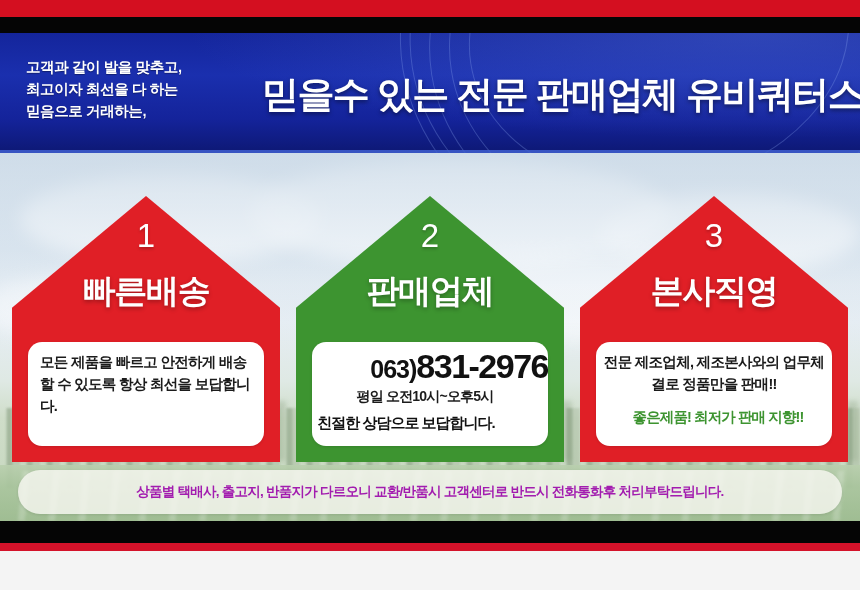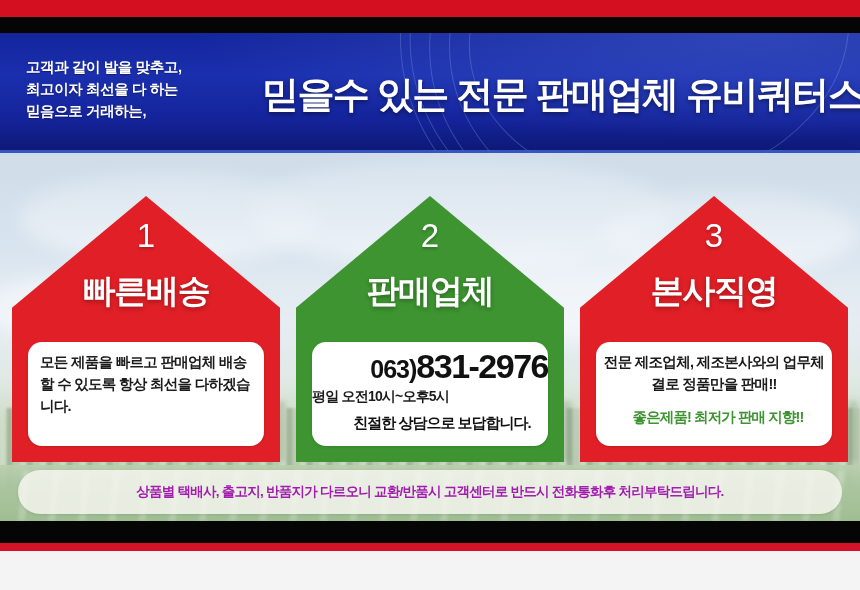--- a/index.html
+++ b/index.html
@@ -131,26 +131,26 @@
   }
   .body-text.center{text-align:center;left:6px;width:224px;}
 
   .phone-line{
     position:absolute;left:0;top:5px;width:236px;text-align:right;
     color:#111111;white-space:nowrap;letter-spacing:-1px;
   }
   .phone-area{font-size:25px;font-weight:bold;letter-spacing:-1px;}
   .phone-main{font-size:34px;font-weight:bold;letter-spacing:-1.5px;}
   .hours{
-    position:absolute;left:0;top:46px;width:226px;text-align:left;
+    position:absolute;left:0;top:46px;width:226px;text-align:center;
     color:#1b1b1b;font-size:14px;font-weight:bold;letter-spacing:-0.8px;white-space:nowrap;
   }
   .reply{
     position:absolute;left:0;top:72px;width:188px;text-align:center;
-    color:#111111;font-size:15px;font-weight:bold;letter-spacing:-1px;white-space:nowrap;padding-left:36px;
+    color:#111111;font-size:15px;font-weight:bold;letter-spacing:-1px;white-space:nowrap;
   }
   .green-note{
     position:absolute;left:4px;top:66px;width:236px;text-align:center;
     color:#3d9430;font-size:14.5px;font-weight:bold;letter-spacing:-0.9px;white-space:nowrap;
   }
 
   
   .notice{
     position:absolute;left:18px;top:470px;width:824px;height:44px;
     background:rgba(246,247,240,.82);
@@ -204,21 +204,21 @@
     <div class="treeline"></div>
     <div class="field"></div>
     <div class="field-spots"></div>
   </div>
 
   <div class="house house-1">
     <div class="body"></div>
     <div class="num">1</div>
     <div class="heading">빠른배송</div>
     <div class="white-box">
-      <div class="body-text">모든 제품을 빠르고 판매업체 배송할 수 있도록 항상 최선을 다하겠습니다.</div>
+      <div class="body-text">모든 제품을 빠르고 안전하게 배송할 수 있도록 항상 최선을 보답합니다.</div>
     </div>
   </div>
 
   <div class="house house-2">
     <div class="body"></div>
     <div class="num">2</div>
     <div class="heading">판매업체</div>
     <div class="white-box">
       <div class="phone-line">
         <span class="phone-area">063)</span><span class="phone-main">831-2976</span>

